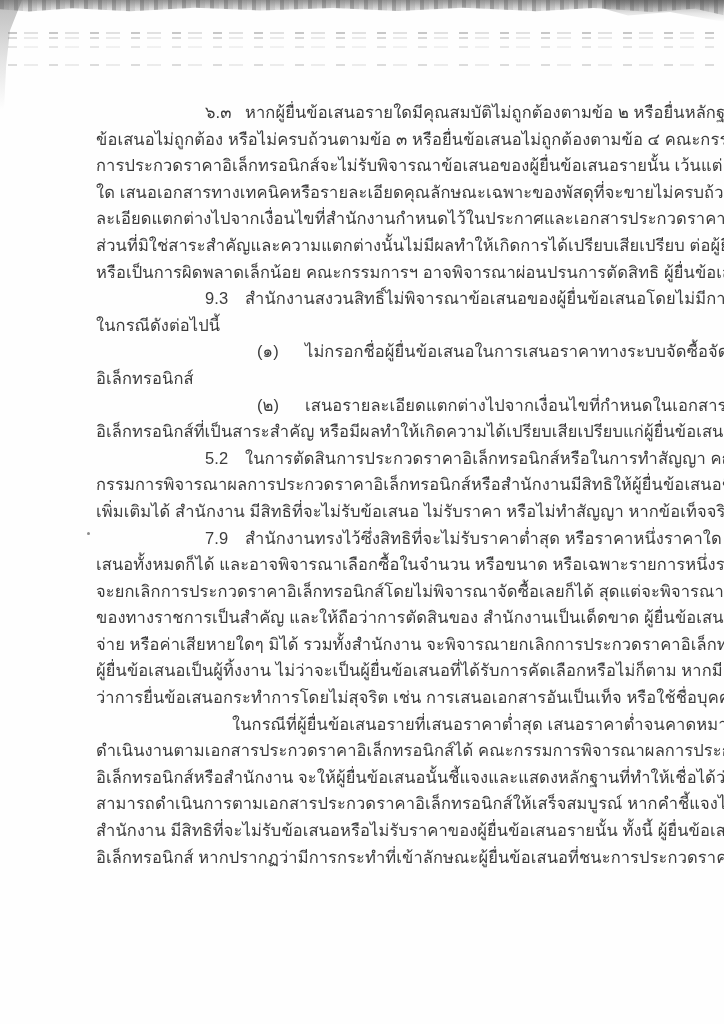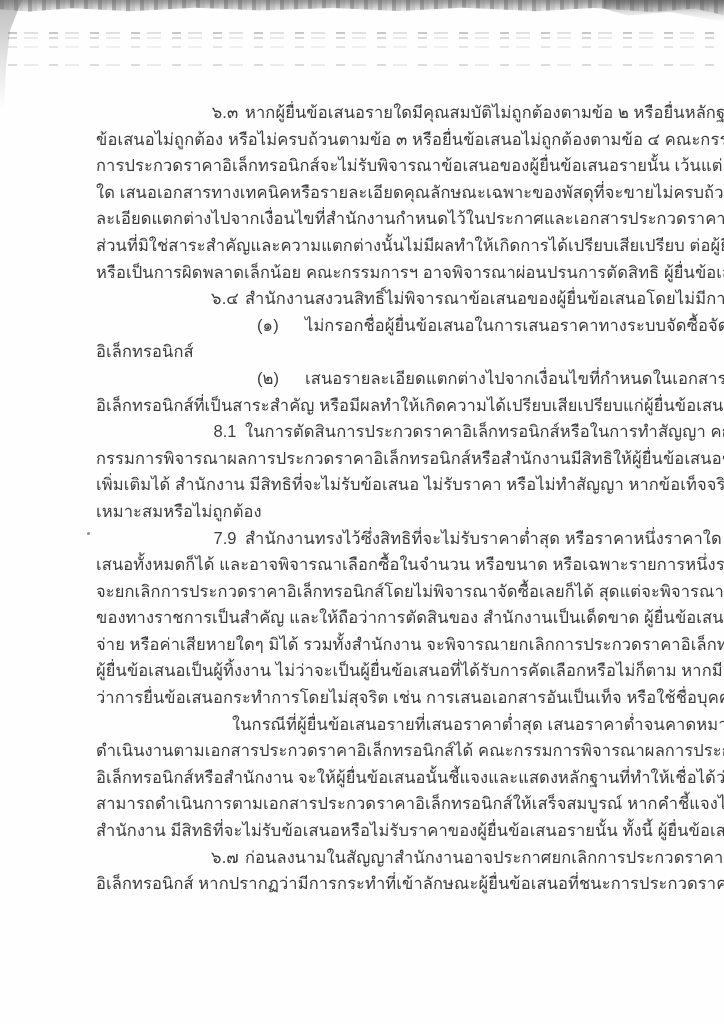--- a/index.html
+++ b/index.html
@@ -59,21 +59,21 @@
     font-size: 16.5px;
     line-height: 26.6px;
     letter-spacing: 0.1px;
   }
   .line { white-space: nowrap; }
   .t-cont    { padding-left: 0; }
   .t-section { padding-left: 109px; }
   .t-item    { padding-left: 161px; }
   .t-para    { padding-left: 136px; }
   .num { display: inline-block; }
-  .t-section .num { min-width: 40px; text-align: center; }
+  .t-section .num { min-width: 40px; }
   .t-item .num    { min-width: 48px; }
 </style>
 </head>
 <body>
 
 <div class="page">
 
   <div class="top-band"></div>
   <div class="top-band-right"></div>
   <div class="left-smudge"></div>
@@ -99,45 +99,45 @@
       <div class="line t-cont">
       <span class="txt">ละเอียดแตกต่างไปจากเงื่อนไขที่สำนักงานกำหนดไว้ในประกาศและเอกสารประกวดราคาอิเล็กทรอนิกส์ ใน</span>
     </div>
       <div class="line t-cont">
       <span class="txt">ส่วนที่มิใช่สาระสำคัญและความแตกต่างนั้นไม่มีผลทำให้เกิดการได้เปรียบเสียเปรียบ ต่อผู้ยื่นข้อเสนอรายอื่น</span>
     </div>
       <div class="line t-cont">
       <span class="txt">หรือเป็นการผิดพลาดเล็กน้อย คณะกรรมการฯ อาจพิจารณาผ่อนปรนการตัดสิทธิ ผู้ยื่นข้อเสนอรายนั้น</span>
     </div>
       <div class="line t-section">
-      <span class="num">๖.๔</span><span class="txt">สำนักงานสงวนสิทธิ์ไม่พิจารณาข้อเสนอของผู้ยื่นข้อเสนอโดยไม่มีการผ่อนผัน</span>
+      <span class="num">9.3</span><span class="txt">สำนักงานสงวนสิทธิ์ไม่พิจารณาข้อเสนอของผู้ยื่นข้อเสนอโดยไม่มีการผ่อนผัน</span>
+    </div>
+      <div class="line t-cont">
+      <span class="txt">ในกรณีดังต่อไปนี้</span>
     </div>
       <div class="line t-item">
       <span class="num">(๑)</span><span class="txt">ไม่กรอกชื่อผู้ยื่นข้อเสนอในการเสนอราคาทางระบบจัดซื้อจัดจ้างด้วย</span>
     </div>
       <div class="line t-cont">
       <span class="txt">อิเล็กทรอนิกส์</span>
     </div>
       <div class="line t-item">
       <span class="num">(๒)</span><span class="txt">เสนอรายละเอียดแตกต่างไปจากเงื่อนไขที่กำหนดในเอกสารประกวดราคา</span>
     </div>
       <div class="line t-cont">
       <span class="txt">อิเล็กทรอนิกส์ที่เป็นสาระสำคัญ หรือมีผลทำให้เกิดความได้เปรียบเสียเปรียบแก่ผู้ยื่นข้อเสนอรายอื่น</span>
     </div>
       <div class="line t-section">
-      <span class="num">8.1</span><span class="txt">ในการตัดสินการประกวดราคาอิเล็กทรอนิกส์หรือในการทำสัญญา คณะ</span>
+      <span class="num">5.2</span><span class="txt">ในการตัดสินการประกวดราคาอิเล็กทรอนิกส์หรือในการทำสัญญา คณะ</span>
     </div>
       <div class="line t-cont">
       <span class="txt">กรรมการพิจารณาผลการประกวดราคาอิเล็กทรอนิกส์หรือสำนักงานมีสิทธิให้ผู้ยื่นข้อเสนอชี้แจงข้อเท็จจริง</span>
     </div>
       <div class="line t-cont">
       <span class="txt">เพิ่มเติมได้ สำนักงาน มีสิทธิที่จะไม่รับข้อเสนอ ไม่รับราคา หรือไม่ทำสัญญา หากข้อเท็จจริงดังกล่าว ไม่</span>
-    </div>
-      <div class="line t-cont">
-      <span class="txt">เหมาะสมหรือไม่ถูกต้อง</span>
     </div>
       <div class="line t-section">
       <span class="num">7.9</span><span class="txt">สำนักงานทรงไว้ซึ่งสิทธิที่จะไม่รับราคาต่ำสุด หรือราคาหนึ่งราคาใด หรือราคาที่</span>
     </div>
       <div class="line t-cont">
       <span class="txt">เสนอทั้งหมดก็ได้ และอาจพิจารณาเลือกซื้อในจำนวน หรือขนาด หรือเฉพาะรายการหนึ่งรายการใด หรืออาจ</span>
     </div>
       <div class="line t-cont">
       <span class="txt">จะยกเลิกการประกวดราคาอิเล็กทรอนิกส์โดยไม่พิจารณาจัดซื้อเลยก็ได้ สุดแต่จะพิจารณา ทั้งนี้ เพื่อประโยชน์</span>
     </div>
@@ -161,21 +161,18 @@
     </div>
       <div class="line t-cont">
       <span class="txt">อิเล็กทรอนิกส์หรือสำนักงาน จะให้ผู้ยื่นข้อเสนอนั้นชี้แจงและแสดงหลักฐานที่ทำให้เชื่อได้ว่า ผู้ยื่นข้อเสนอ</span>
     </div>
       <div class="line t-cont">
       <span class="txt">สามารถดำเนินการตามเอกสารประกวดราคาอิเล็กทรอนิกส์ให้เสร็จสมบูรณ์ หากคำชี้แจงไม่เป็นที่รับฟังได้</span>
     </div>
       <div class="line t-cont">
       <span class="txt">สำนักงาน มีสิทธิที่จะไม่รับข้อเสนอหรือไม่รับราคาของผู้ยื่นข้อเสนอรายนั้น ทั้งนี้ ผู้ยื่นข้อเสนอดังกล่าวไม่มี</span>
     </div>
-      <div class="line t-section">
-      <span class="num">๖.๗</span><span class="txt">ก่อนลงนามในสัญญาสำนักงานอาจประกาศยกเลิกการประกวดราคา</span>
-    </div>
       <div class="line t-cont">
       <span class="txt">อิเล็กทรอนิกส์ หากปรากฏว่ามีการกระทำที่เข้าลักษณะผู้ยื่นข้อเสนอที่ชนะการประกวดราคาหรือที่ได้รับการ</span>
     </div>
     </div>
 
 </div>
 
 </body></html>

